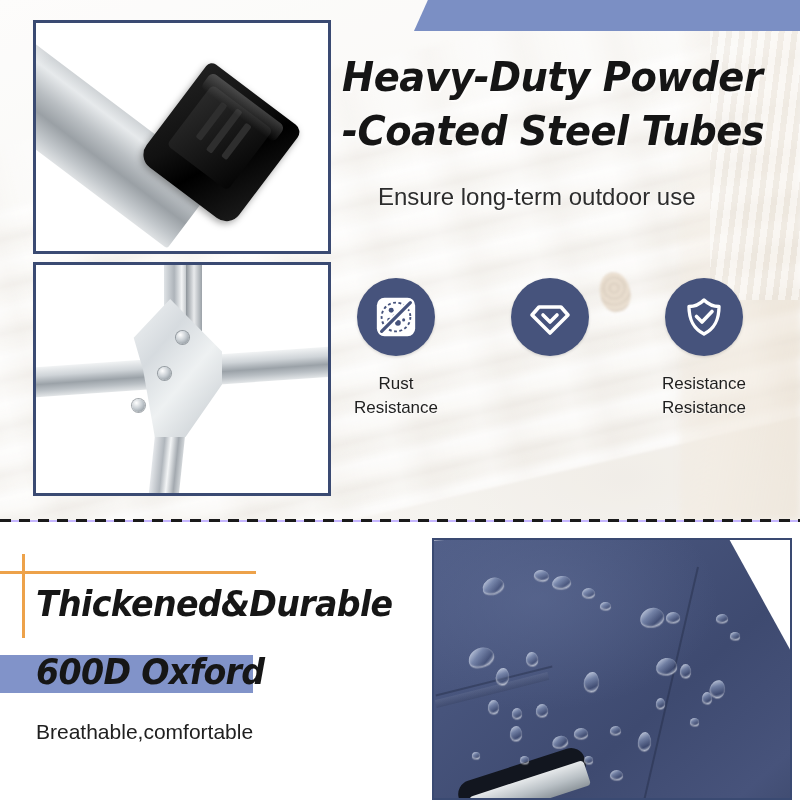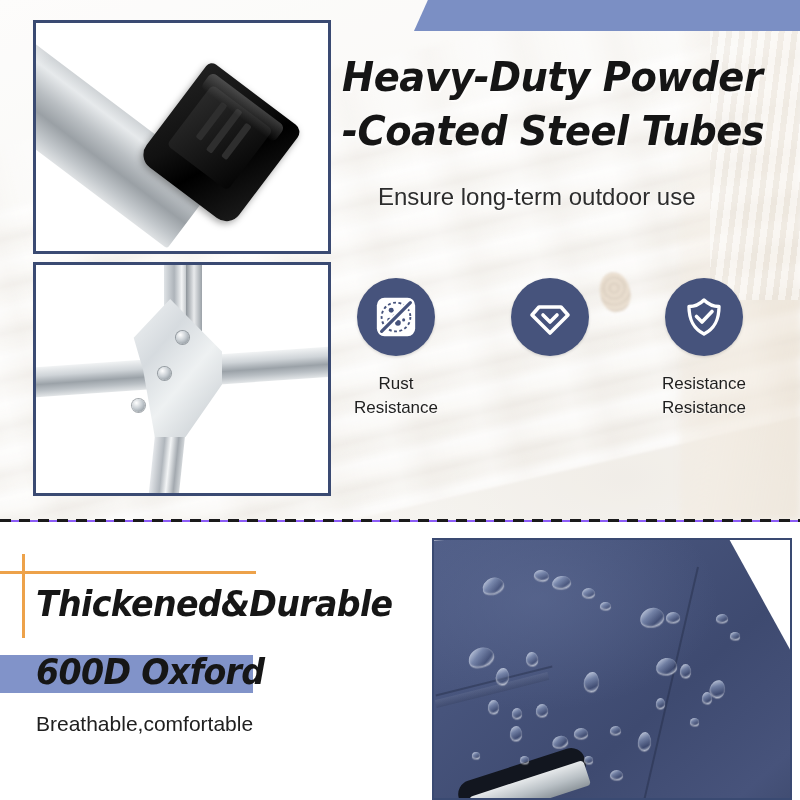--- a/index.html
+++ b/index.html
@@ -2,21 +2,21 @@
 <html><head>
 <meta charset="utf-8">
 <style>
   html,body{margin:0;padding:0;}
   body{
     width:800px;height:800px;overflow:hidden;
     font-family:"Liberation Sans",sans-serif;
     background:#ffffff;
     position:relative;
   }
-  #stage{position:absolute;inset:0;width:800px;height:800px;overflow:hidden;background:#8b5cf6;}
+  #stage{position:absolute;inset:0;width:800px;height:800px;overflow:hidden;background:#c4b5fd;}
 
   
   #top-section{position:absolute;left:0;top:0;width:800px;height:520px;overflow:hidden;}
 
   
   .bg-photo{position:absolute;inset:0;}
   .bg-base{position:absolute;inset:0;
     background:
       radial-gradient(ellipse 60% 50% at 78% 92%, rgba(228,222,212,.85) 0%, rgba(255,255,255,0) 60%),
       radial-gradient(ellipse 40% 60% at 97% 55%, rgba(226,214,196,.75) 0%, rgba(255,255,255,0) 62%),
@@ -143,21 +143,21 @@
 
   #b-title1{position:absolute;left:36px;top:62px;
     font-family:"DejaVu Sans",sans-serif;font-weight:bold;font-style:italic;
     font-size:35px;color:#161616;letter-spacing:-.7px;white-space:nowrap;
     transform:scaleX(.95);transform-origin:left center;}
   #oxford-highlight{position:absolute;left:0;top:133px;width:253px;height:38px;background:#8193c9;}
   #b-title2{position:absolute;left:36px;top:130px;
     font-family:"DejaVu Sans",sans-serif;font-weight:bold;font-style:italic;
     font-size:35px;color:#161616;letter-spacing:-.7px;white-space:nowrap;
     transform:scaleX(.95);transform-origin:left center;}
-  .b-body{position:absolute;left:36px;font-size:21px;color:#202020;white-space:nowrap;}
+  .b-body{position:absolute;left:36px;font-size:21px;color:#202020;white-space:nowrap;margin-top:8px;}
   #b-body1{top:190px;}
   #b-body2{top:234px;}
 
   
   #fabric-panel{position:absolute;left:432px;top:16px;width:356px;height:258px;
     border:2px solid #3a4a72;overflow:hidden;background:#fff;}
   .fabric-cloth{position:absolute;left:-24px;top:-16px;width:420px;height:300px;
     background:
       radial-gradient(ellipse 70% 60% at 30% 25%, rgba(96,110,150,.55) 0%, rgba(0,0,0,0) 62%),
       linear-gradient(138deg,#515f89 0%,#47547c 32%,#3e4a70 60%,#47537b 84%,#3a4668 100%);

